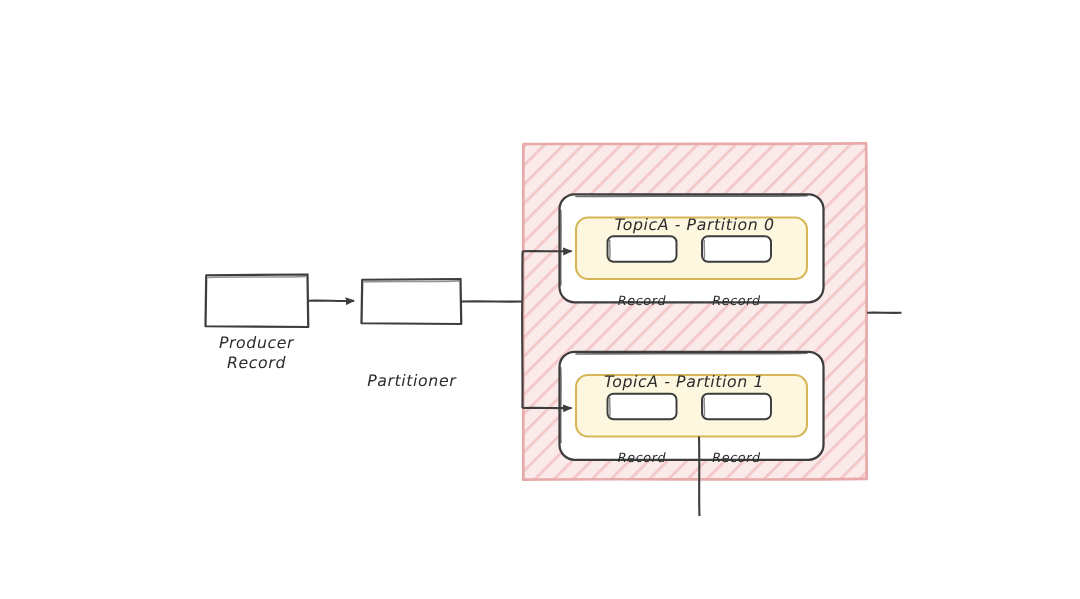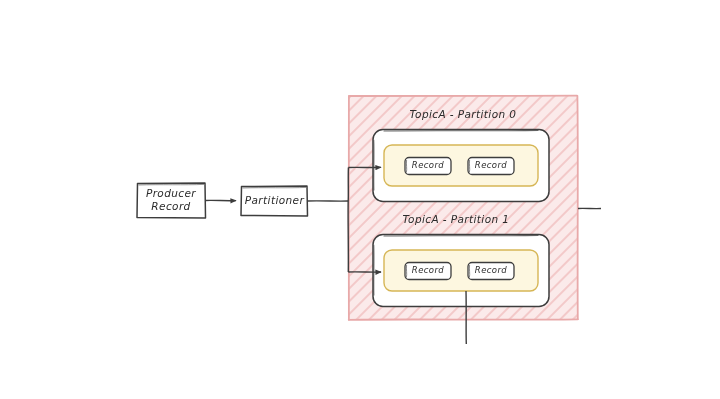--- a/index.html
+++ b/index.html
@@ -20,20 +20,21 @@
     width: 720px;
     height: 399px;
   }
   .lbl {
     position: absolute;
     color: #2b2b2b;
     white-space: nowrap;
     font-family: "DejaVu Sans", sans-serif;
     letter-spacing: 0.4px;
     font-style: italic;
+    margin-top: 36px;
     -webkit-font-smoothing: antialiased;
   }
   
   .node-text {
     text-align: center;
     line-height: 1.25;
     font-size: 10.5px;
   }
   .partition-title {
     font-size: 10.5px;
@@ -143,13 +144,13 @@
 <div class="lbl record-text" style="left:468px; top:160px; width:46px;">Record</div>
 
 <div class="lbl record-text" style="left:405px; top:265px; width:46px;">Record</div>
 <div class="lbl record-text" style="left:468px; top:265px; width:46px;">Record</div>
 
 <div class="lbl node-text" style="left:137px; top:187px; width:68px;">
   <div>Producer</div>
   <div>Record</div>
 </div>
 
-<div class="lbl node-text" style="left:241px; top:194px; width:67px;">Partitioner</div>
+<div class="lbl node-text" style="left:241px; top:212px; width:67px;">Partitioner</div>
 
 </body></html>

